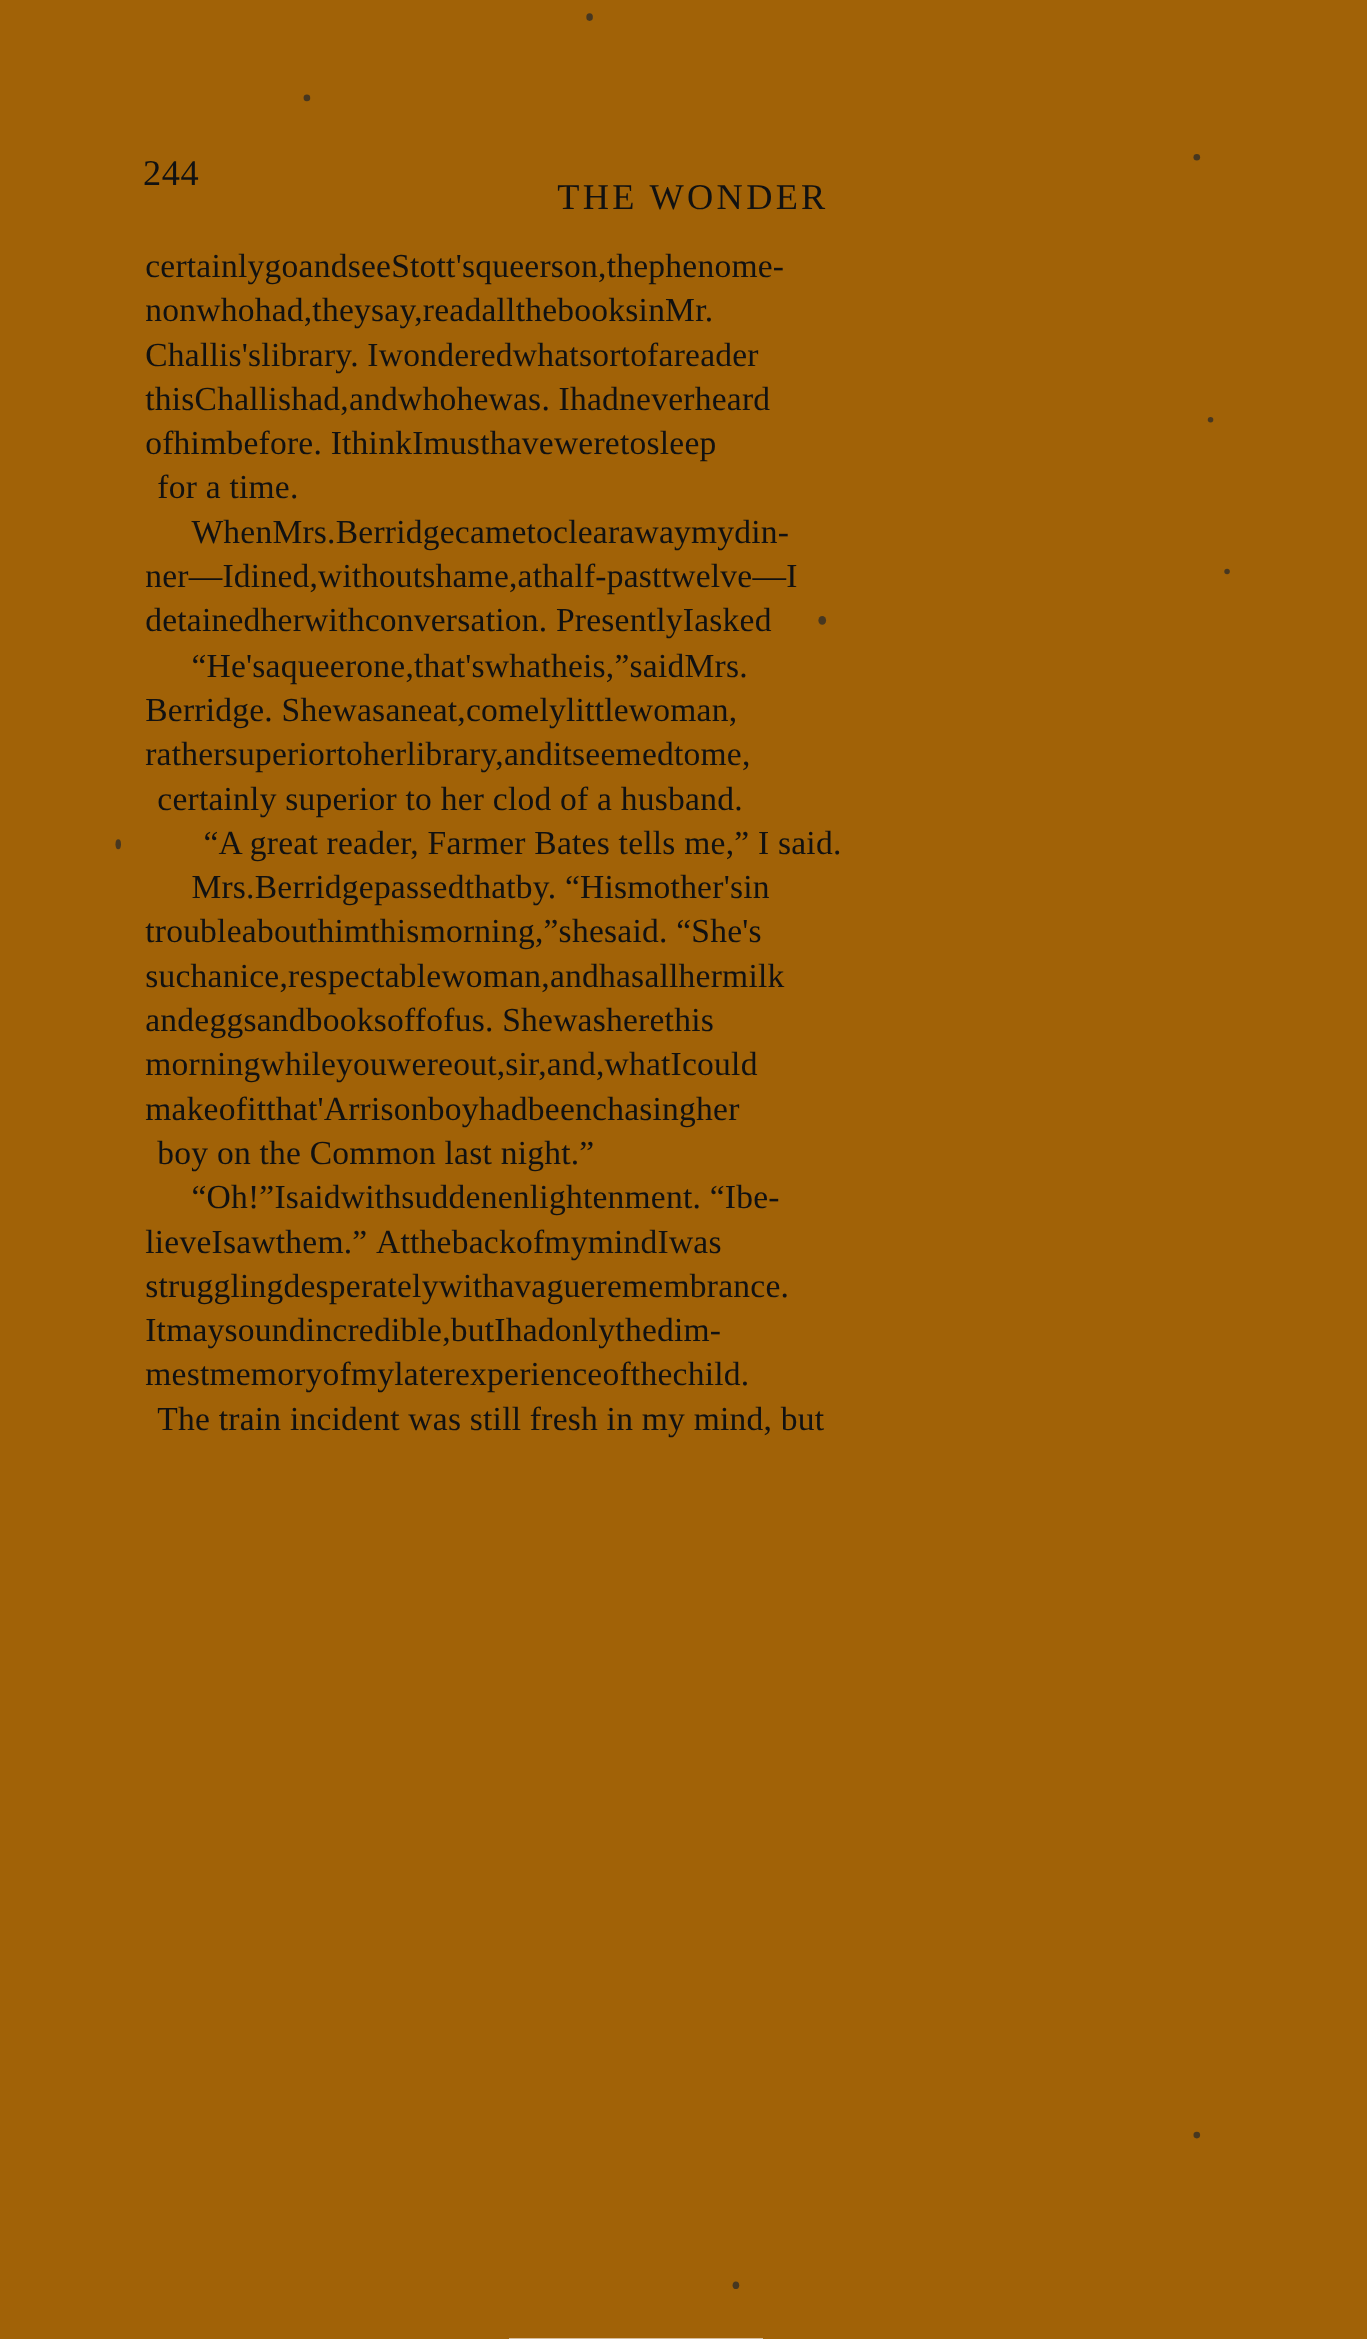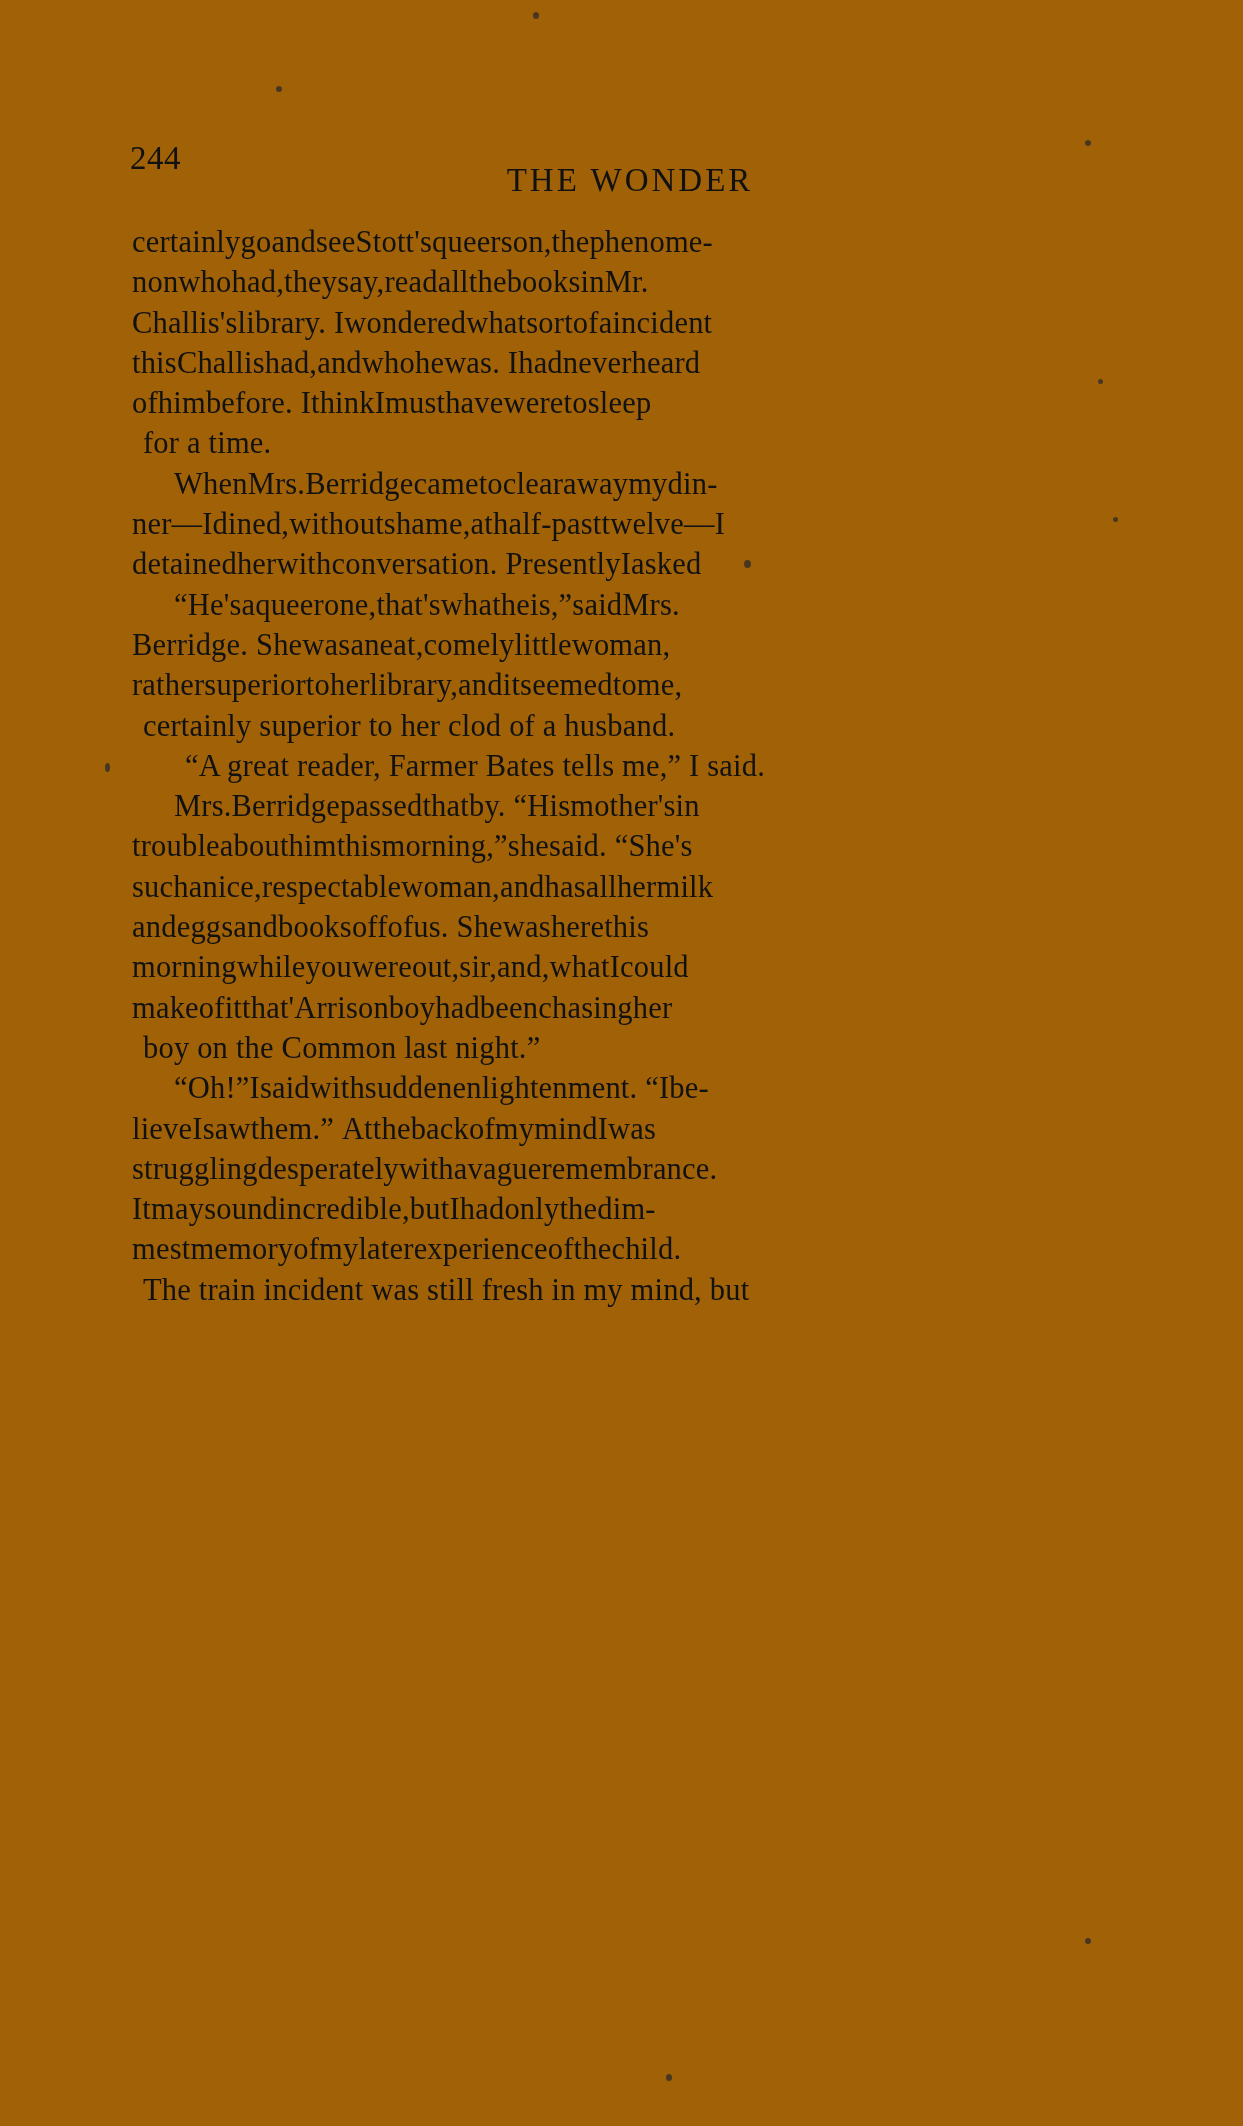--- a/index.html
+++ b/index.html
@@ -146,21 +146,21 @@
         </div>
         <div class="line just">
           <span>Challis's</span>
           <span>library. </span>
           <span>I</span>
           <span>wondered</span>
           <span>what</span>
           <span>sort</span>
           <span>of</span>
           <span>a</span>
-          <span>incident</span>
+          <span>reader</span>
         </div>
         <div class="line just">
           <span>this</span>
           <span>Challis</span>
           <span>had,</span>
           <span>and</span>
           <span>who</span>
           <span>he</span>
           <span>was. </span>
           <span>I</span>

